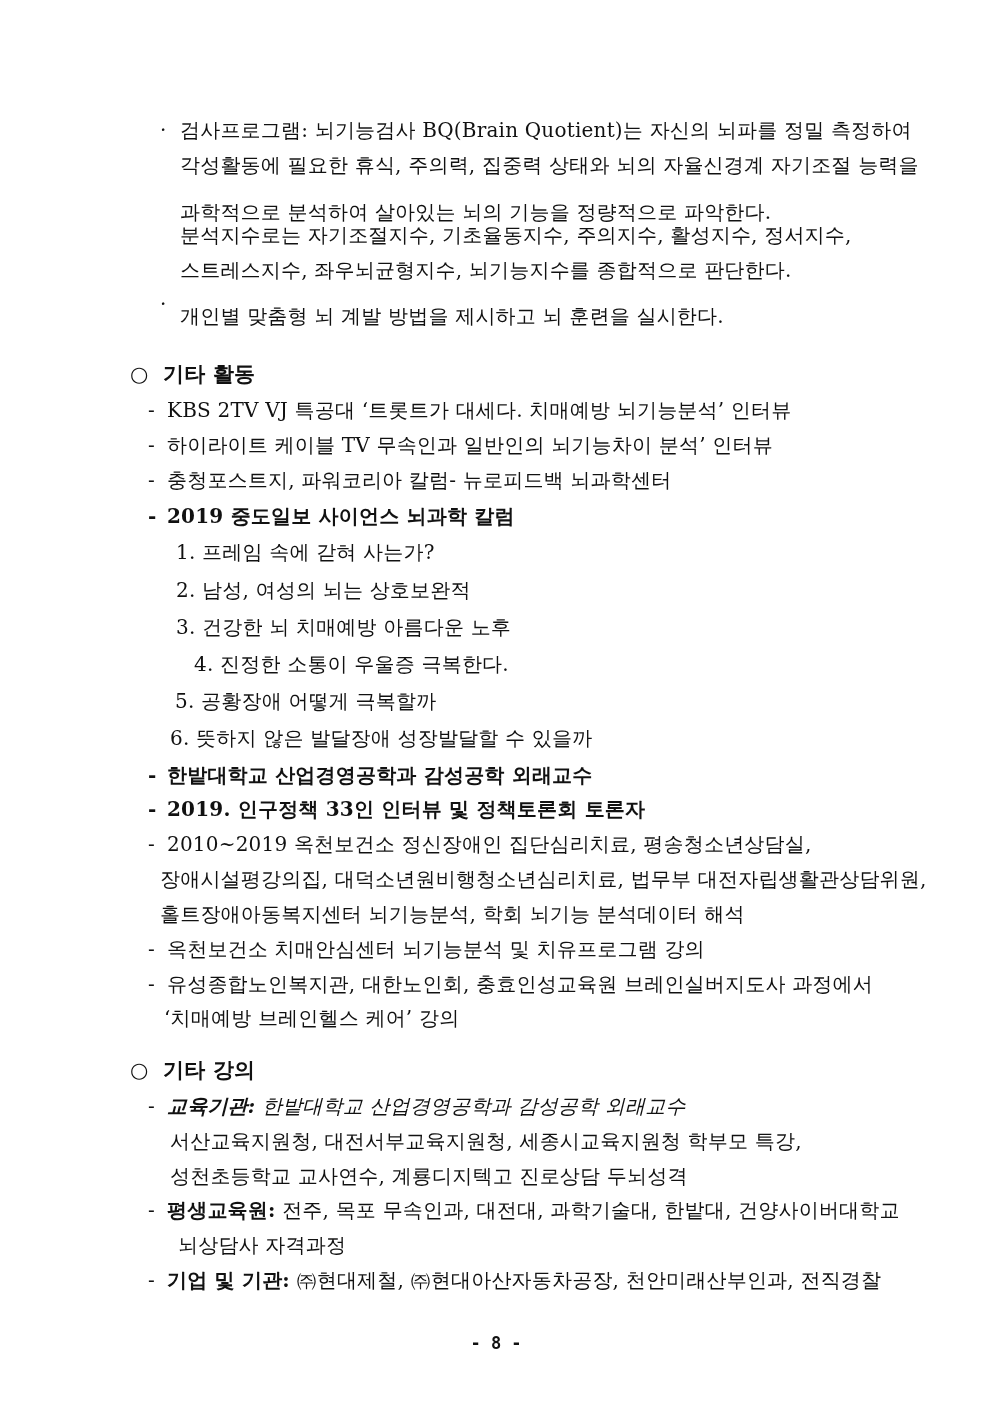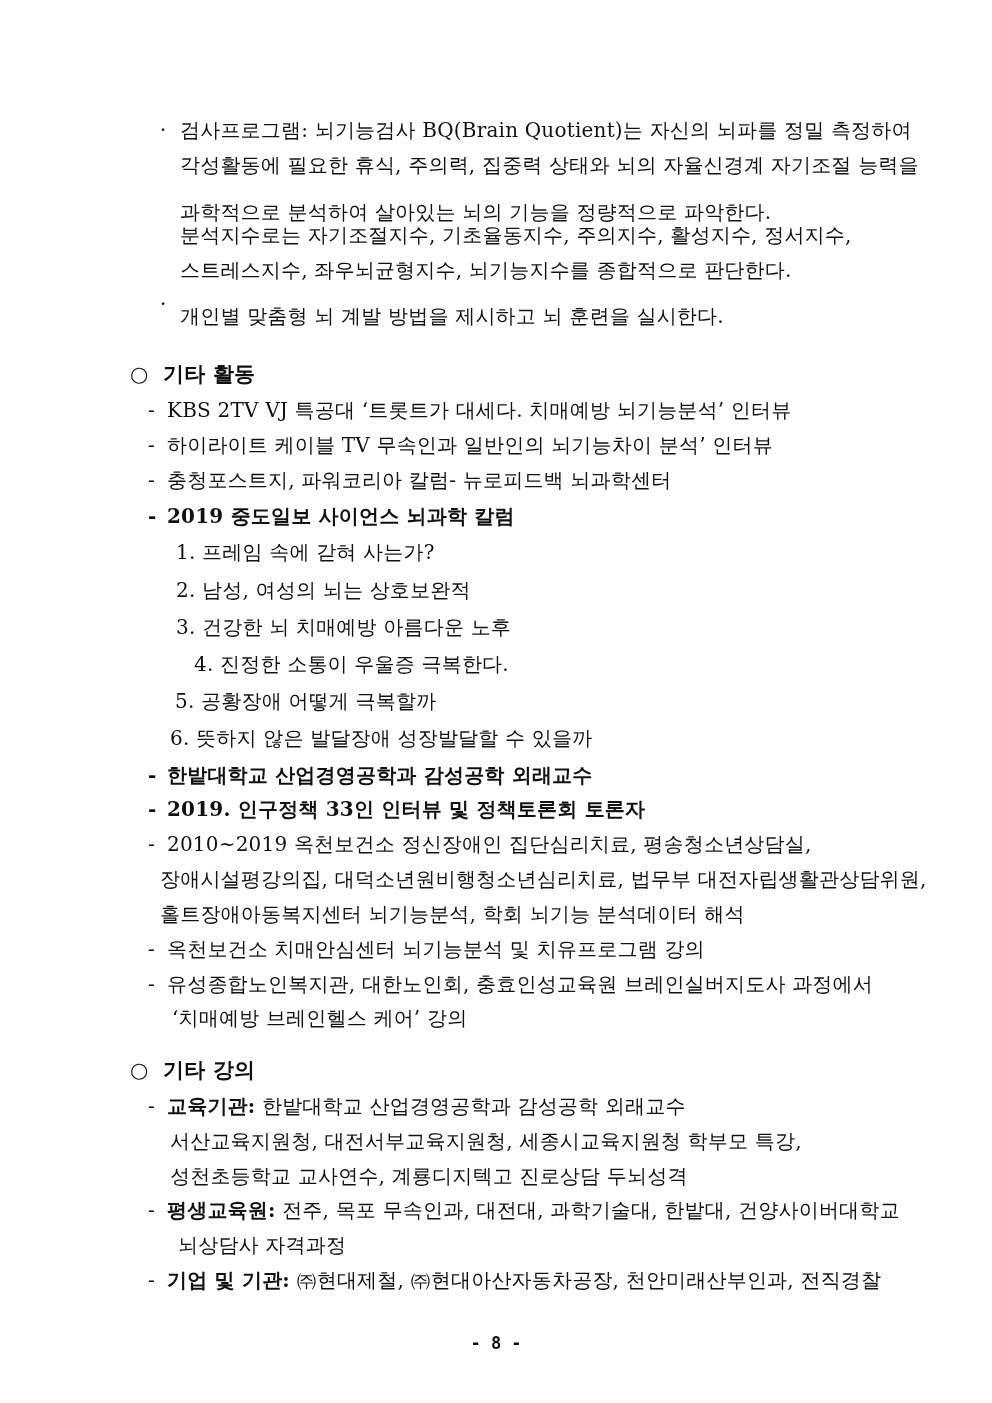--- a/index.html
+++ b/index.html
@@ -66,27 +66,27 @@
 <div class="line" style="left:148px;top:832px;">-</div>
 <div class="line" style="left:167px;top:832px;">2010~2019 옥천보건소 정신장애인 집단심리치료, 평송청소년상담실,</div>
 <div class="line" style="left:160px;top:867px;">장애시설평강의집, 대덕소년원비행청소년심리치료, 법무부 대전자립생활관상담위원,</div>
 <div class="line" style="left:160px;top:902px;">홀트장애아동복지센터 뇌기능분석, 학회 뇌기능 분석데이터 해석</div>
 
 <div class="line" style="left:148px;top:937px;">-</div>
 <div class="line" style="left:167px;top:937px;">옥천보건소 치매안심센터 뇌기능분석 및 치유프로그램 강의</div>
 
 <div class="line" style="left:148px;top:972px;">-</div>
 <div class="line" style="left:167px;top:972px;">유성종합노인복지관, 대한노인회, 충효인성교육원 브레인실버지도사 과정에서</div>
-<div class="line" style="left:172px;top:1006px;">‘치매예방 브레인헬스 케어’ 강의</div>
+<div class="line" style="left:164px;top:1006px;">‘치매예방 브레인헬스 케어’ 강의</div>
 
 <div class="line heading" style="left:130px;top:1058px;">○</div>
 <div class="line heading" style="left:163px;top:1058px;">기타 강의</div>
 
 <div class="line" style="left:148px;top:1094px;">-</div>
-<div class="line" style="left:167px;top:1094px;">
+<div class="line" style="left:167px;top:1094px;font-style:italic;">
   <span class="bold">교육기관:</span>
   <span>한밭대학교 산업경영공학과 감성공학 외래교수</span>
 </div>
 <div class="line" style="left:170px;top:1129px;">서산교육지원청, 대전서부교육지원청, 세종시교육지원청 학부모 특강,</div>
 <div class="line" style="left:170px;top:1164px;">성천초등학교 교사연수, 계룡디지텍고 진로상담 두뇌성격</div>
 
 <div class="line" style="left:148px;top:1198px;">-</div>
 <div class="line" style="left:167px;top:1198px;">
   <span class="bold">평생교육원:</span>
   <span>전주, 목포 무속인과, 대전대, 과학기술대, 한밭대, 건양사이버대학교</span>

